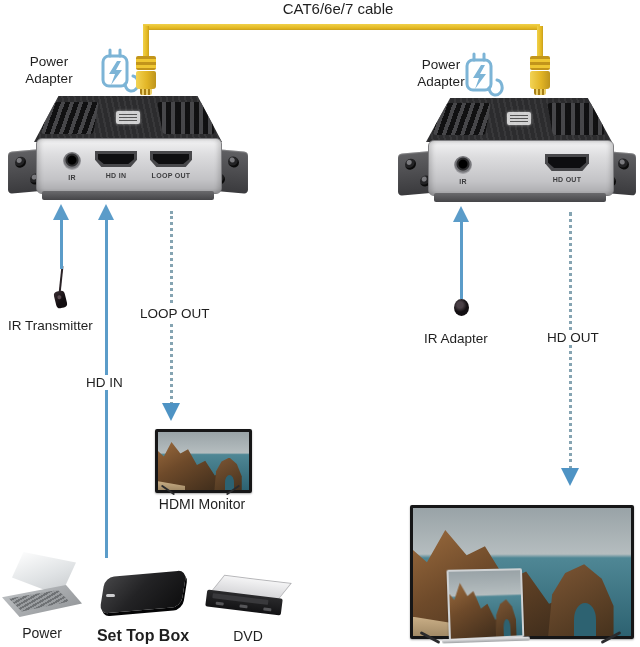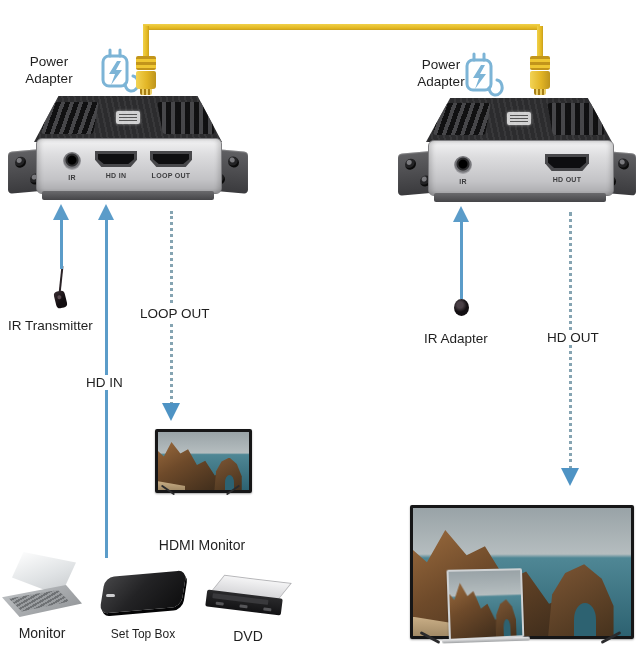--- a/index.html
+++ b/index.html
@@ -82,20 +82,21 @@
   .dvd-front{position:absolute;width:76px;height:17px;background:linear-gradient(180deg,#2a2a2c,#121214);
            transform:rotate(7deg);border-radius:2px;}
   .dvd-tray{position:absolute;left:6px;top:3px;width:56px;height:5px;background:#39393c;border-radius:1px;}
   .dvd-btn{position:absolute;width:8px;height:3px;background:#555558;border-radius:1px;}
 </style>
 </head>
 <body>
 
 <div id="canvas">
 
+  <div class="lbl" style="left:238px;top:0;width:200px;text-align:center;font-size:15px;">CAT6/6e/7 cable</div>
 
   <div>
     <div class="cable abs" style="left:143px;top:24px;width:397px;height:6px;"></div>
     <div class="cable cable-v abs" style="left:143px;top:26px;width:6px;height:32px;"></div>
     <div class="cable cable-v abs" style="left:537px;top:26px;width:6px;height:32px;"></div>
     <div class="rj45" style="left:136px;top:56px;">
       <div class="rings"></div>
       <div class="bodyp"></div>
       <div class="teeth"></div>
     </div>
@@ -196,34 +197,34 @@
     <div class="tv-frame" style="left:155px;top:429px;width:91px;height:58px;">
       <div class="scene" style="inset:0;">
         <div class="rocks"></div>
         <div class="arch"></div>
         <div class="arch-hole"></div>
         <div class="beach"></div>
       </div>
     </div>
     <div class="tv-leg" style="left:160px;top:489px;width:16px;height:2px;transform:rotate(35deg);"></div>
     <div class="tv-leg" style="left:225px;top:489px;width:16px;height:2px;transform:rotate(-35deg);"></div>
-    <div class="lbl" style="left:146px;top:496px;width:112px;text-align:center;font-size:14px;margin-top:41px;">HDMI Monitor</div>
+    <div class="lbl" style="left:146px;top:496px;width:112px;text-align:center;font-size:14px;">HDMI Monitor</div>
   </div>
 
   <div>
     <div class="lap-lid" style="left:12px;top:552px;width:64px;height:44px;"></div>
     <div class="lap-base" style="left:2px;top:585px;width:80px;height:32px;"></div>
     <div class="lap-kbd" style="left:6px;top:588px;width:72px;height:26px;"></div>
-    <div class="lbl" style="left:2px;top:625px;width:80px;text-align:center;font-size:14px;">Monitor</div>
+    <div class="lbl" style="left:2px;top:625px;width:80px;text-align:center;font-size:14px;">Power</div>
   </div>
 
   <div>
     <div class="stb-body" style="left:102px;top:574px;"></div>
     <div class="stb-slot" style="left:106px;top:594px;"></div>
-    <div class="lbl" style="left:92px;top:627px;width:102px;text-align:center;font-size:12px;">Set Top Box</div>
+    <div class="lbl" style="left:92px;top:627px;width:102px;text-align:center;font-size:16px;font-weight:bold;">Set Top Box</div>
   </div>
 
   <div>
     <div class="dvd-top" style="left:216px;top:578px;"></div>
     <div class="dvd-front" style="left:206px;top:594px;">
       <div class="dvd-tray"></div>
       <div class="dvd-btn" style="left:10px;top:11px;"></div>
       <div class="dvd-btn" style="left:34px;top:11px;"></div>
       <div class="dvd-btn" style="left:58px;top:11px;"></div>
     </div>

